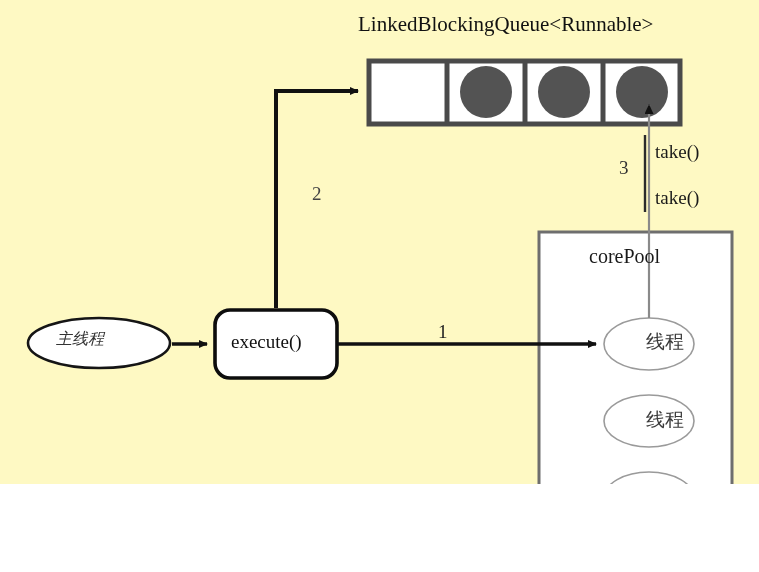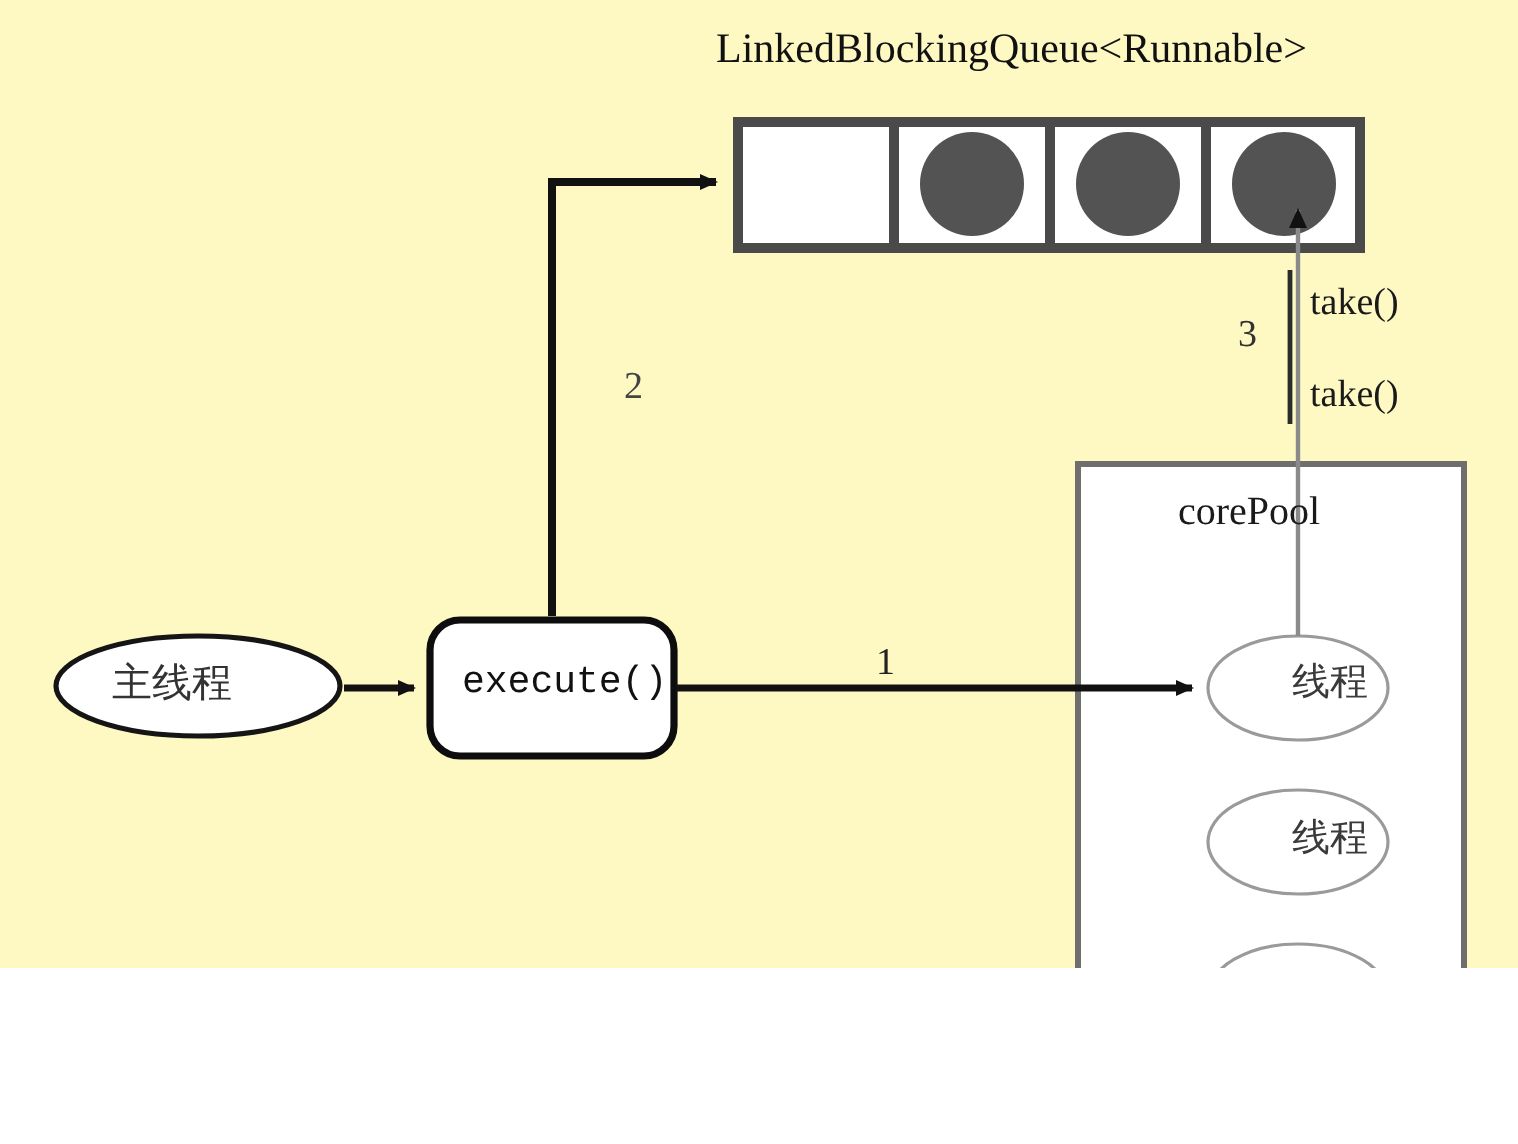--- a/index.html
+++ b/index.html
@@ -39,28 +39,28 @@
     left: 589px;
     top: 246px;
     font-size: 20px;
     color: #1a1a1a;
   }
   #execute-label {
     left: 231px;
     top: 332px;
     font-size: 19px;
     color: #111111;
-    font-family: Liberation Mono, monospace;
   }
   #mainthread-label {
     left: 56px;
     top: 331px;
-    font-size: 20px;
+    font-size: 16px;
     color: #333333;
     font-family: "DejaVu Sans", "Liberation Sans", sans-serif;
+    font-style: italic;
   }
   .thread-label {
     font-size: 19px;
     color: #3a3a3a;
     font-family: "DejaVu Sans", "Liberation Sans", sans-serif;
     margin-left: 25px;
   }
   #thread-label-0 { left: 621px; top: 332px; }
   #thread-label-1 { left: 621px; top: 410px; }
   #thread-label-2 { left: 621px; top: 487px; }

